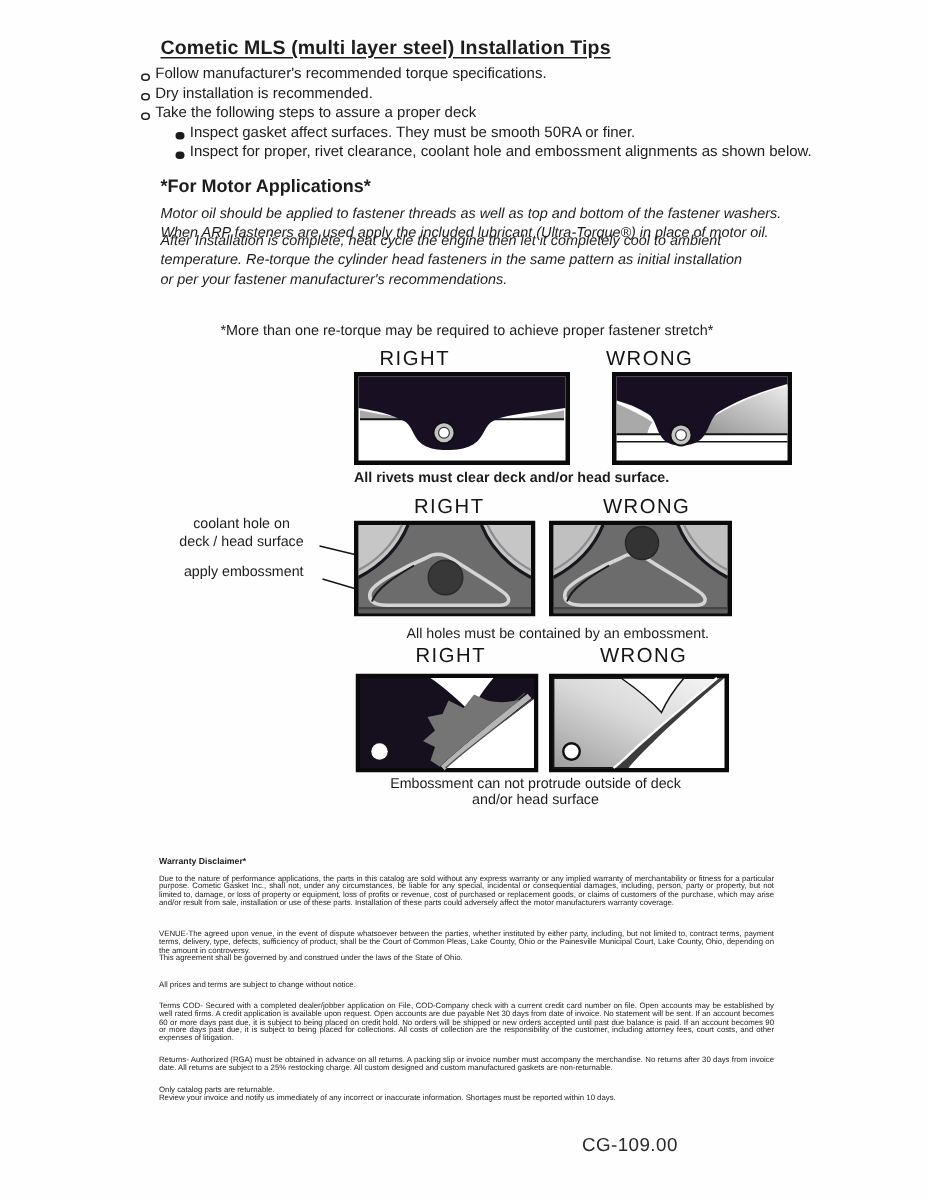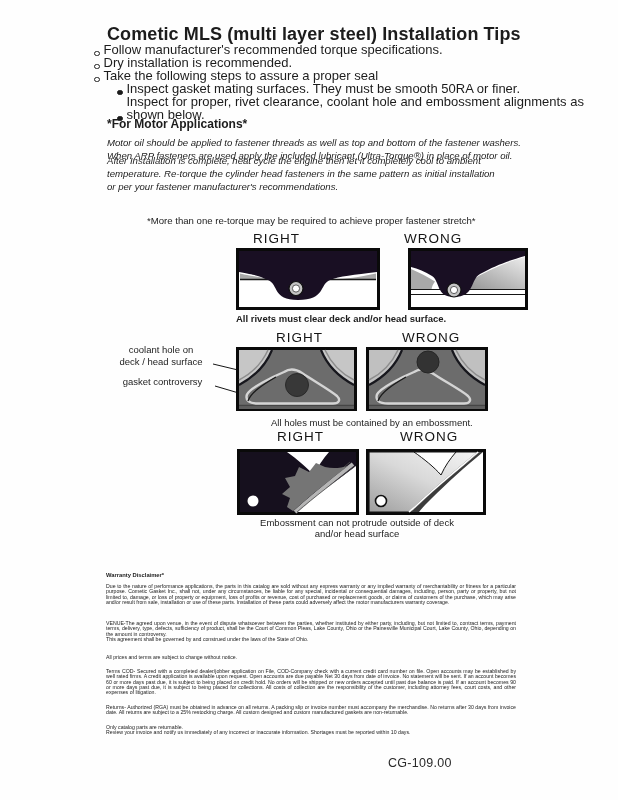--- a/index.html
+++ b/index.html
@@ -2,25 +2,25 @@
 <html><head>
 <meta charset="utf-8">
 <style>
   html,body{margin:0;padding:0;background:#ffffff;}
   .page{
     position:relative;width:618px;height:800px;background:#fefefe;
     font-family:"Liberation Sans", sans-serif;color:#1c1c1c;overflow:hidden;
   }
   .abs{position:absolute;}
   .title{
-    left:107px;top:24px;font-size:18px;font-weight:bold;
-    text-underline-offset:2px;letter-spacing:0.1px;
+    left:107px;top:24px;font-size:13px;font-weight:bold;
+    text-decoration:underline;text-underline-offset:2px;letter-spacing:0.1px;
   }
   .bullets{left:94px;top:43px;width:505px;}
-  .brow{display:flex;align-items:flex-end;font-size:13px;line-height:13px;}
+  .brow{display:flex;align-items:center;font-size:10px;line-height:13px;}
   .bglyph{flex:none;width:3.5px;height:3.5px;border:1px solid #222;border-radius:50%;margin:4px 4px 0 0;}
   .brow.sub .bglyph{background:#1c1c1c;border-color:#1c1c1c;margin-left:23px;}
   .h-diesel{left:107px;top:117px;font-size:12px;font-weight:bold;}
   .body-para{left:107px;width:470px;font-size:9.6px;line-height:13px;white-space:pre-line;}
   .p-oil{top:136px;font-style:italic;}
   .p-heat{top:154px;font-style:italic;}
   .p-note{top:214px;margin-left:40px;}
   .dg-label{font-size:13.5px;letter-spacing:1px;color:#141414;}
   .dg-caption{font-size:9.5px;line-height:11px;white-space:pre-line;}
   .side-label{font-size:9.5px;line-height:11.5px;text-align:center;white-space:pre-line;}
@@ -40,25 +40,25 @@
     <div class="brow">
       <span class="bglyph"></span>
       <span>Follow manufacturer's recommended torque specifications.</span>
     </div>
     <div class="brow">
       <span class="bglyph"></span>
       <span>Dry installation is recommended.</span>
     </div>
     <div class="brow">
       <span class="bglyph"></span>
-      <span>Take the following steps to assure a proper seal</span>
+      <span>Take the following steps to assure a proper deck</span>
     </div>
     <div class="brow sub">
       <span class="bglyph"></span>
-      <span>Inspect gasket mating surfaces.  They must be smooth 50RA or finer.</span>
+      <span>Inspect gasket affect surfaces.  They must be smooth 50RA or finer.</span>
     </div>
     <div class="brow sub">
       <span class="bglyph"></span>
       <span>Inspect for proper, rivet clearance, coolant hole and embossment alignments as shown below.</span>
     </div>
   </div>
 
   <div class="abs h-diesel">*For Motor Applications*</div>
   <div class="abs body-para p-oil">Motor oil should be applied to fastener threads as well as top and bottom of the fastener washers.
 When ARP fasteners are used apply the included lubricant (Ultra-Torque®) in place of motor oil.</div>
@@ -94,21 +94,21 @@
     <line x1="3" y1="46.5" x2="117" y2="46.5" stroke="#151515" stroke-width="1"></line>
     <path d="M3,3 H117 V8 C100,13 88,17 72,26 C62,31.5 67,49 46,49 C28,49 32,33 24,28 C17,23.5 10,21 3,19 Z" fill="#190f23"></path>
     <circle cx="46" cy="42" r="7" fill="#c4c4c4" stroke="#101010" stroke-width="1.2"></circle>
     <circle cx="46" cy="42" r="3.6" fill="#ffffff" stroke="#3a3a3a" stroke-width="0.8"></circle>
   </svg>
 
   <div class="abs dg-caption" style="left:236px;top:313px;font-weight:bold;">All rivets must clear deck and/or head surface.</div>
 
   <div class="abs side-label" style="left:112px;top:344px;width:98px;">coolant hole on
 deck / head surface</div>
-  <div class="abs side-label" style="left:112px;top:376px;width:101px;">gasket controversy</div>
+  <div class="abs side-label" style="left:112px;top:376px;width:101px;">apply embossment</div>
 
   <svg class="abs" style="left:205px;top:355px;" width="100" height="50" viewBox="0 0 100 50">
     <line x1="8" y1="9" x2="83" y2="27" stroke="#151515" stroke-width="1"></line>
     <line x1="10" y1="31" x2="54" y2="44" stroke="#151515" stroke-width="1"></line>
   </svg>
 
   <div class="abs dg-label" style="left:276px;top:330px;">RIGHT</div>
   <div class="abs dg-label" style="left:402px;top:330px;">WRONG</div>
 
   <svg class="abs" style="left:236px;top:347px;" width="121" height="64" viewBox="0 0 121 64">

